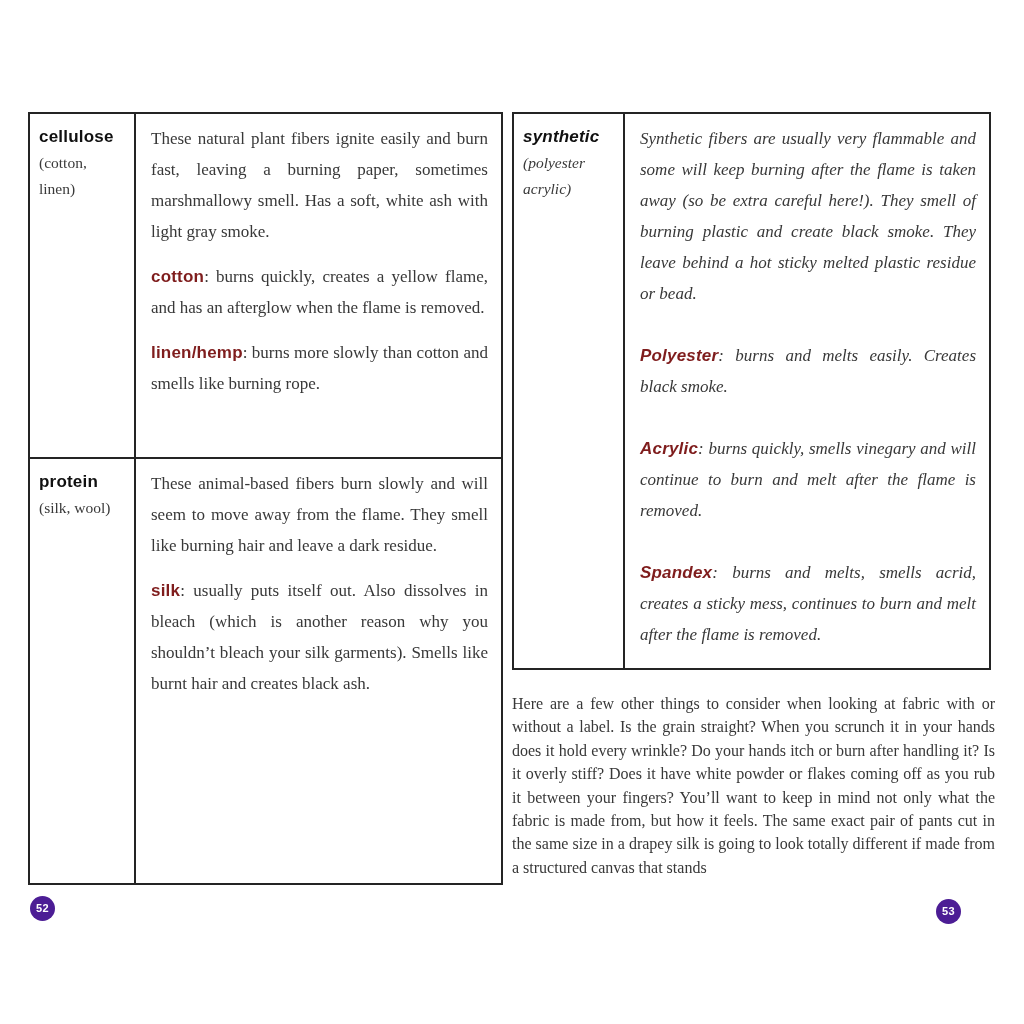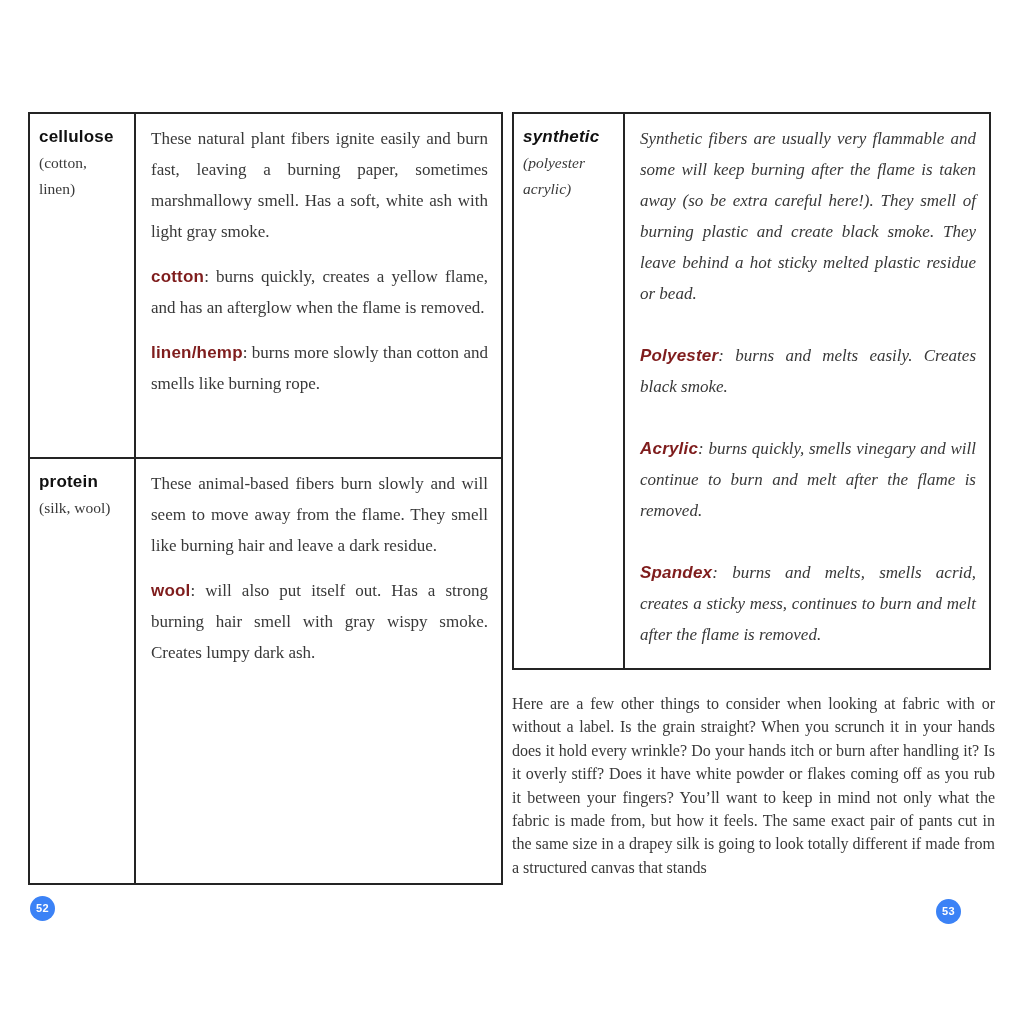--- a/index.html
+++ b/index.html
@@ -44,21 +44,21 @@
     font-size: 17px; color: #7f1d1d; letter-spacing: 0.2px;
   }
   #footer-para {
     position: absolute; left: 512px; top: 692px; width: 483px; margin: 0;
     text-align: justify;
     font-family: "Liberation Serif", serif; font-size: 16px; line-height: 23.4px;
     color: #383838;
   }
   .page-badge {
     position: absolute; width: 25px; height: 25px; border-radius: 50%;
-    background: #3b82f6; color: #ffffff; text-align: center;
+    background: #4c1d95; color: #ffffff; text-align: center;
     font-family: "Liberation Sans", sans-serif; font-weight: 700;
     font-size: 11px; line-height: 25px; letter-spacing: 0.3px;
   }
   #badge-left  { left: 30px;  top: 896px; }
   #badge-right { left: 936px; top: 899px; }
 </style>
 </head>
 <body>
 
 <div id="screen">
@@ -75,21 +75,21 @@
           <p class="desc-para"><span class="lead">linen/hemp</span>: burns more slowly than cotton and smells like burning rope.</p>
         </div>
       </div>
       <div class="trow">
         <div class="term-cell">
           <div class="term">protein</div>
           <div class="term-note">(silk, wool)</div>
         </div>
         <div class="desc-cell">
           <p class="desc-para">These animal-based fibers burn slowly and will seem to move away from the flame. They smell like burning hair and leave a dark residue.</p>
-          <p class="desc-para"><span class="lead">wool</span>: will also put itself out. Has a strong burning hair smell with gray wispy smoke. Creates lumpy dark ash.</p>
+          <p class="desc-para"><span class="lead">silk</span>: usually puts itself out. Also dissolves in bleach (which is another reason why you shouldn’t bleach your silk garments). Smells like burnt hair and creates black ash.</p>
         </div>
       </div>
     </div>
   <div id="right-table" class="ftable">
       <div class="trow">
         <div class="term-cell">
           <div class="term">synthetic</div>
           <div class="term-note">(polyester
 acrylic)</div>
         </div>

